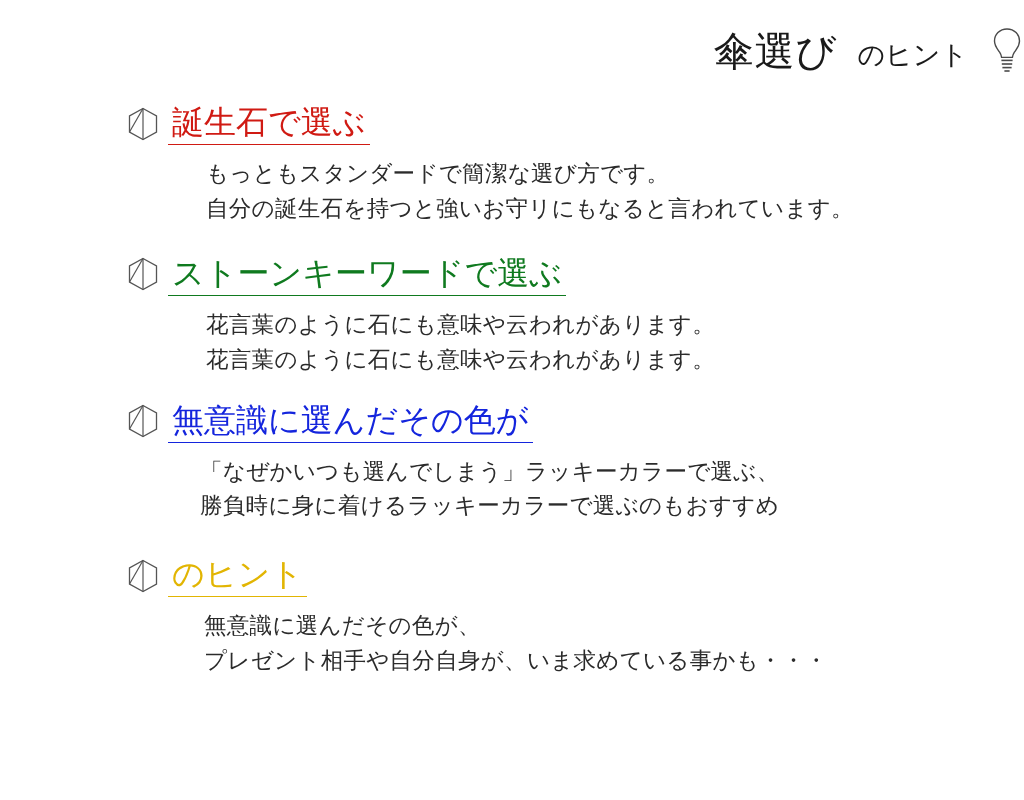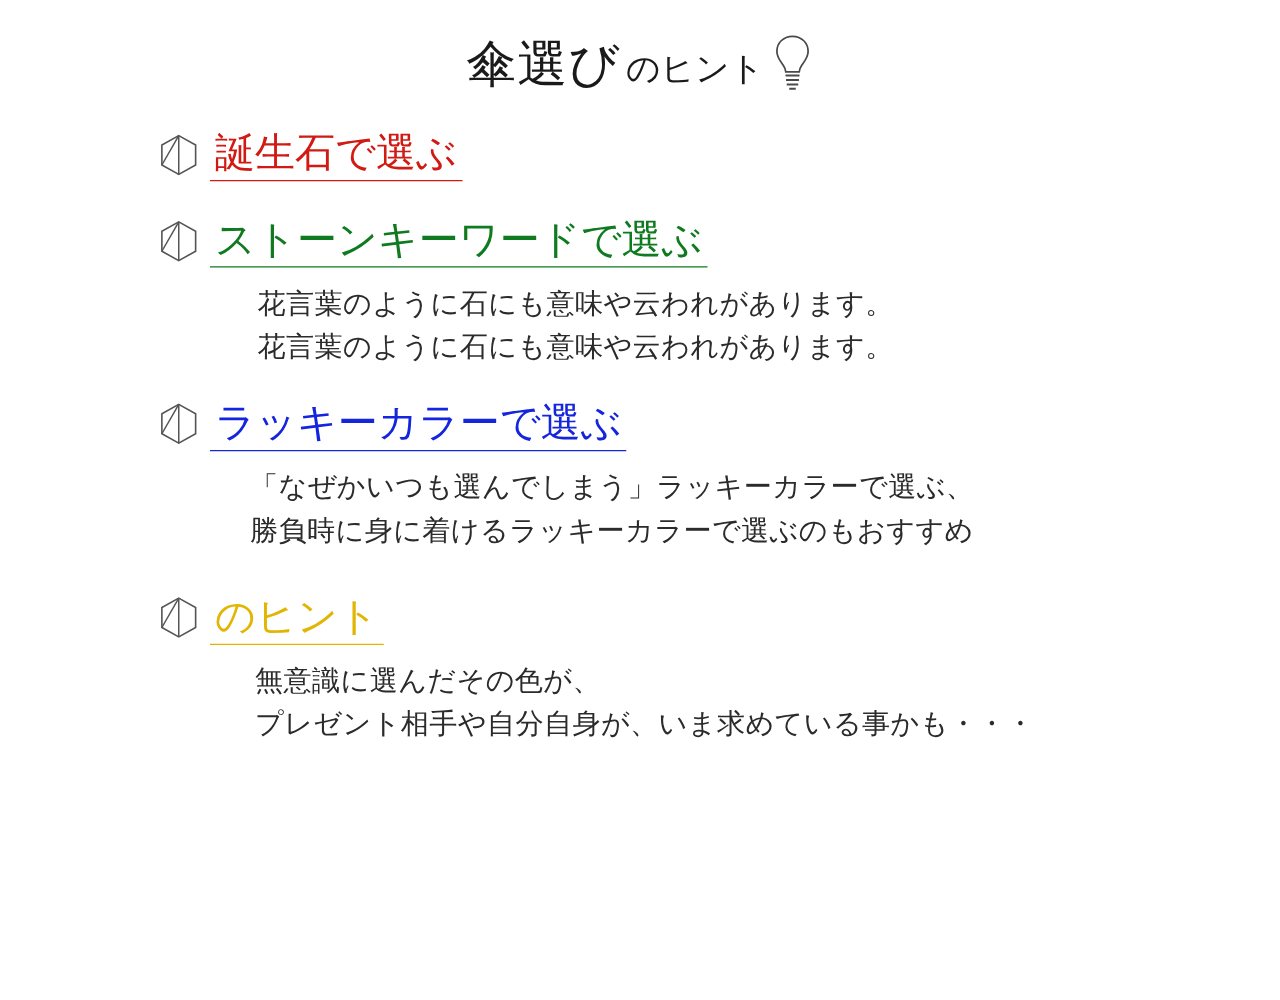--- a/index.html
+++ b/index.html
@@ -20,23 +20,23 @@
     width: 1024px;
     height: 800px;
     position: relative;
     box-sizing: border-box;
   }
 
   
   .title-row {
     display: flex;
     align-items: flex-end;
-    justify-content: center;
+    justify-content: flex-end;
     padding-top: 26px;
-    gap: 4px;
+    gap: 20px;
   }
   .title-main {
     font-size: 40px;
     letter-spacing: 1px;
     color: #1a1a1a;
     line-height: 1;
   }
   .title-sub {
     font-size: 27px;
     color: #1a1a1a;
@@ -126,20 +126,24 @@
       <div class="heading-row">
         <span class="hex-icon">
           <svg viewBox="0 0 30 34" width="30" height="34" aria-hidden="true">
             <polygon points="15,1.5 28.5,9 28.5,25 15,32.5 1.5,25 1.5,9" fill="none" stroke="#555555" stroke-width="1.3"></polygon>
             <line x1="15" y1="1.5" x2="15" y2="32.5" stroke="#555555" stroke-width="1.2"></line>
             <line x1="15" y1="1.5" x2="1.5" y2="25" stroke="#555555" stroke-width="1.2"></line>
           </svg>
         </span>
         <span class="heading-text h-birth">誕生石で選ぶ</span>
       </div>
+      <div class="body-lines">
+        <div>もっともスタンダードで簡潔な選び方です。</div>
+        <div>自分の誕生石を持つと強いお守リにもなると言われています。</div>
+      </div>
     </div>
 
     <div class="section sec-keyword">
       <div class="heading-row">
         <span class="hex-icon">
           <svg viewBox="0 0 30 34" width="30" height="34" aria-hidden="true">
             <polygon points="15,1.5 28.5,9 28.5,25 15,32.5 1.5,25 1.5,9" fill="none" stroke="#555555" stroke-width="1.3"></polygon>
             <line x1="15" y1="1.5" x2="15" y2="32.5" stroke="#555555" stroke-width="1.2"></line>
             <line x1="15" y1="1.5" x2="1.5" y2="25" stroke="#555555" stroke-width="1.2"></line>
           </svg>
@@ -154,21 +158,21 @@
 
     <div class="section sec-lucky">
       <div class="heading-row">
         <span class="hex-icon">
           <svg viewBox="0 0 30 34" width="30" height="34" aria-hidden="true">
             <polygon points="15,1.5 28.5,9 28.5,25 15,32.5 1.5,25 1.5,9" fill="none" stroke="#555555" stroke-width="1.3"></polygon>
             <line x1="15" y1="1.5" x2="15" y2="32.5" stroke="#555555" stroke-width="1.2"></line>
             <line x1="15" y1="1.5" x2="1.5" y2="25" stroke="#555555" stroke-width="1.2"></line>
           </svg>
         </span>
-        <span class="heading-text h-lucky">ラッキーカラーで選ぶ</span>
+        <span class="heading-text h-lucky">無意識に選んだその色が</span>
       </div>
       <div class="body-lines">
         <div>「なぜかいつも選んでしまう」ラッキーカラーで選ぶ、</div>
         <div>勝負時に身に着けるラッキーカラーで選ぶのもおすすめ</div>
       </div>
     </div>
 
     <div class="section sec-sense">
       <div class="heading-row">
         <span class="hex-icon">

